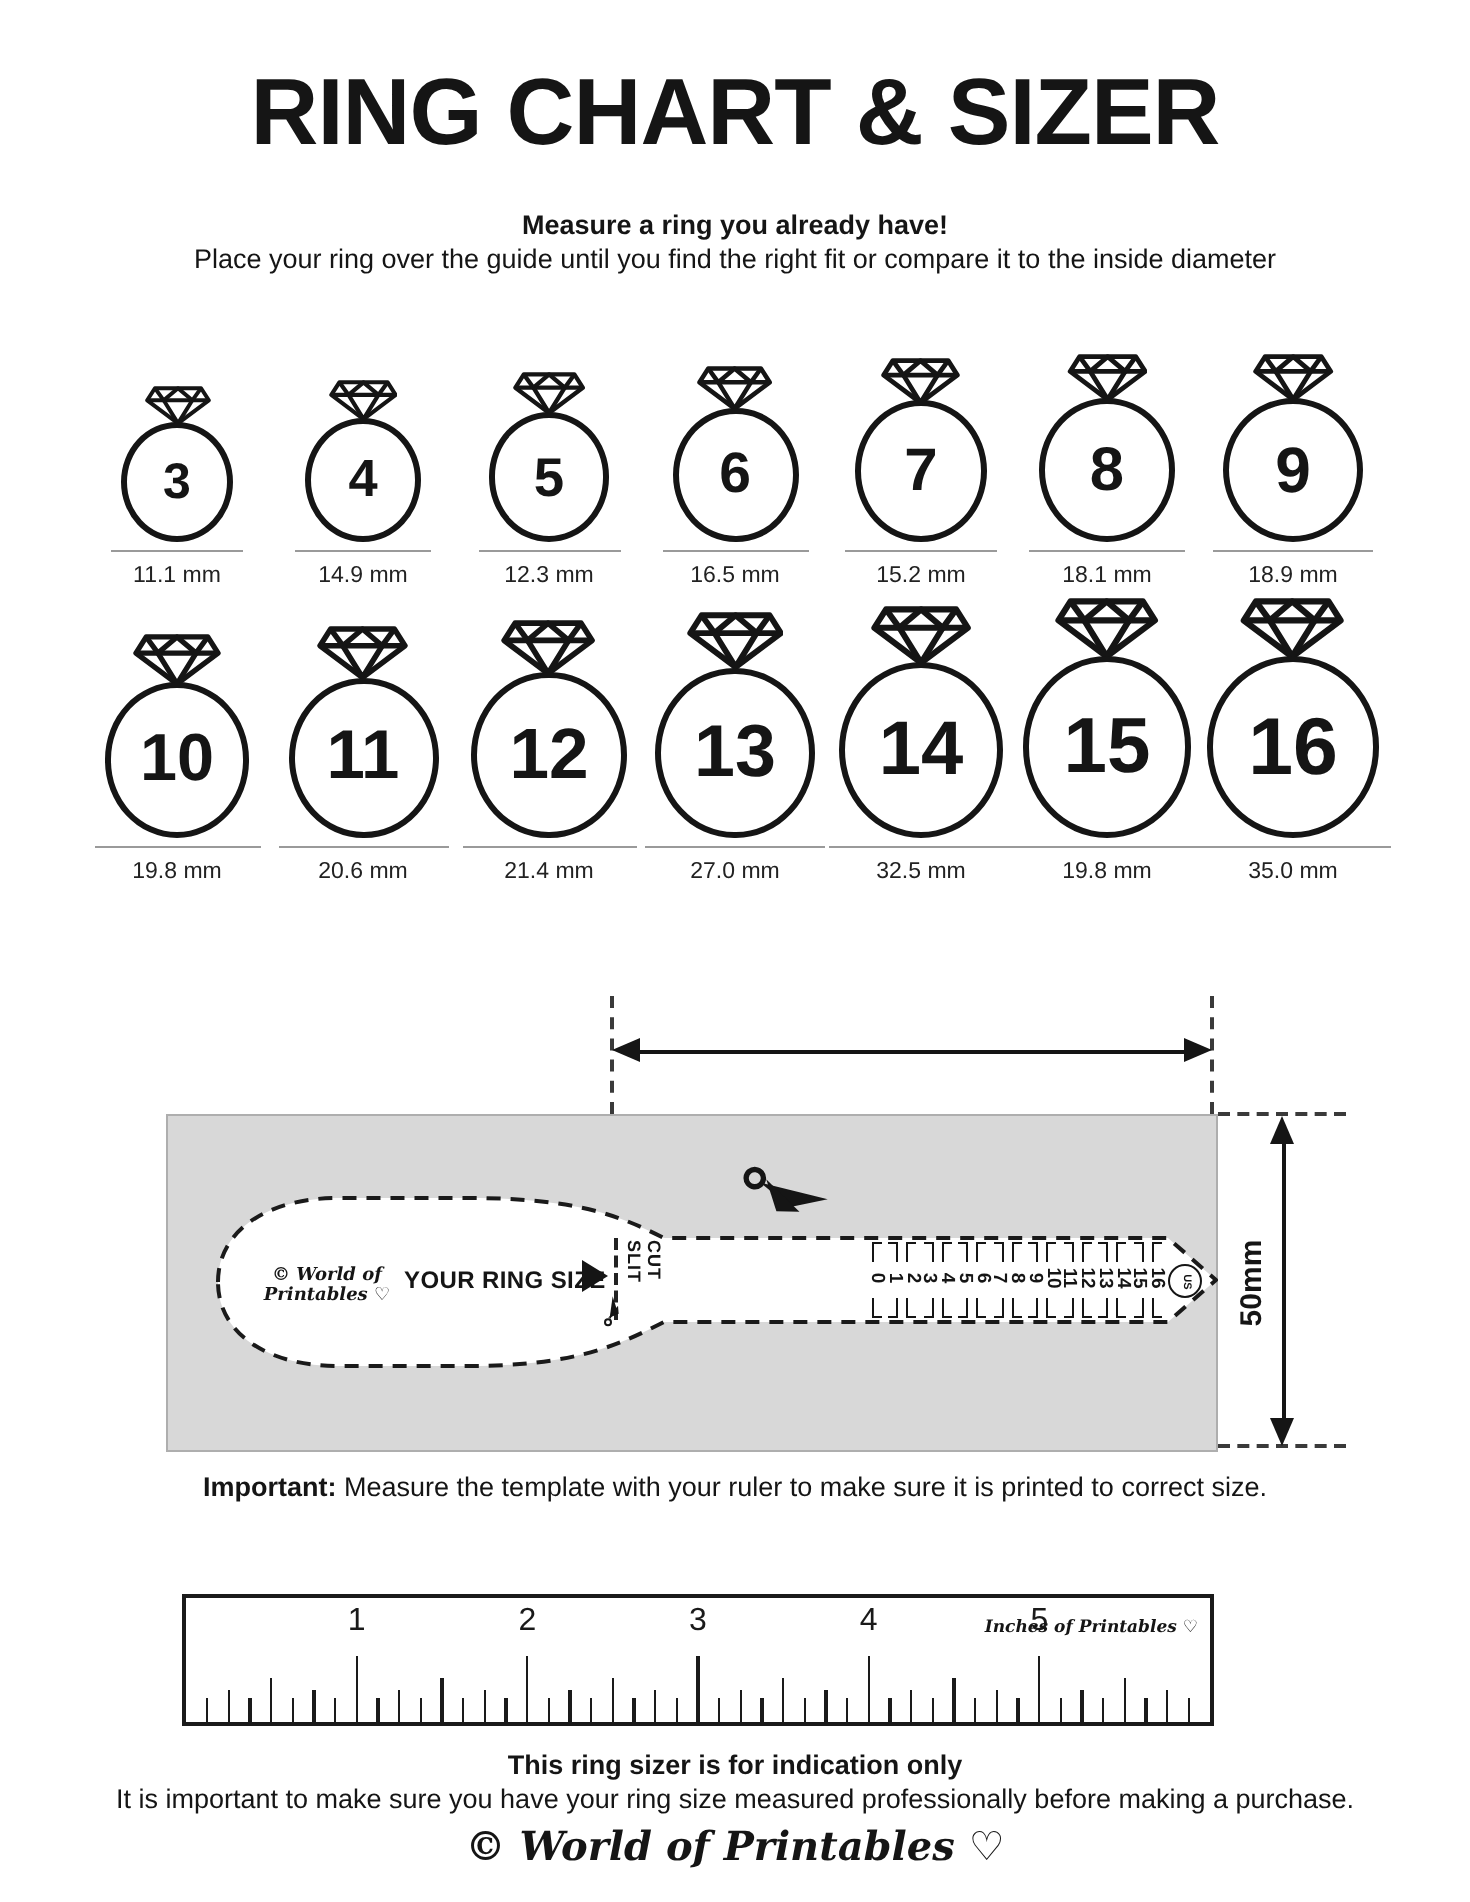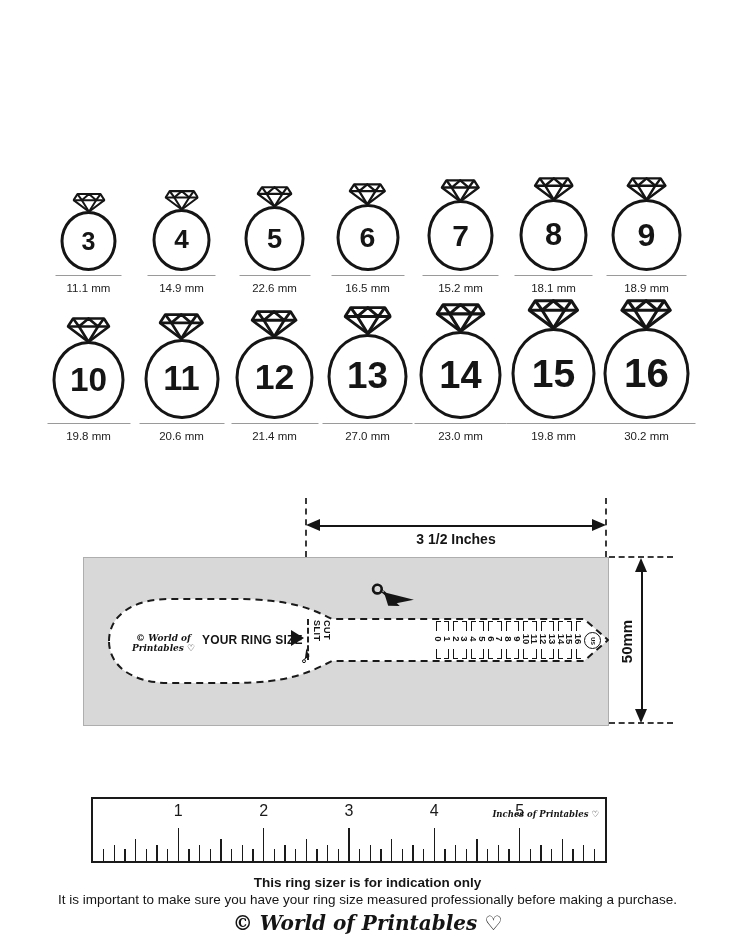--- a/index.html
+++ b/index.html
@@ -60,20 +60,23 @@
   
   .foot-bold{top:875px;font-size:13.5px;font-weight:bold;}
   .foot-reg{top:892px;font-size:13.5px;}
   .foot-logo{top:911px;font-size:20px;font-weight:bold;}
 </style>
 </head>
 <body>
 
 <div class="page">
 
+  <div class="ctext page-title">RING CHART &amp; SIZER</div>
+  <div class="ctext sub-bold">Measure a ring you already have!</div>
+  <div class="ctext sub-reg">Place your ring over the guide until you find the right fit or compare it to the inside diameter</div>
 
   <div class="ring-row row-1">
       <div class="ring-cell">
         <svg class="diamond" viewBox="0 0 60 36" width="33.0" height="19.8">
           <g fill="none" stroke="#151515" stroke-width="3.6" stroke-linejoin="round">
             <polygon points="9,2 51,2 58,13 30,34 2,13"></polygon>
             <polyline points="2,13 58,13"></polyline>
             <polyline points="9,2 17,13 30,2 43,13 51,2"></polyline>
             <polyline points="17,13 30,34 43,13"></polyline>
           </g>
@@ -105,21 +108,21 @@
             <polygon points="9,2 51,2 58,13 30,34 2,13"></polygon>
             <polyline points="2,13 58,13"></polyline>
             <polyline points="9,2 17,13 30,2 43,13 51,2"></polyline>
             <polyline points="17,13 30,34 43,13"></polyline>
           </g>
         </svg>
         <div class="ring-circle" style="width:54.6px;height:59.0px;border-width:3.3px;font-size:27.3px">
           <span>5</span>
         </div>
         <div class="ring-underline" style="width:71px"></div>
-        <div class="ring-mm">22.6 mm</div>
+        <div class="ring-mm">12.3 mm</div>
       </div>
       <div class="ring-cell">
         <svg class="diamond" viewBox="0 0 60 36" width="37.6" height="22.6">
           <g fill="none" stroke="#151515" stroke-width="3.6" stroke-linejoin="round">
             <polygon points="9,2 51,2 58,13 30,34 2,13"></polygon>
             <polyline points="2,13 58,13"></polyline>
             <polyline points="9,2 17,13 30,2 43,13 51,2"></polyline>
             <polyline points="17,13 30,34 43,13"></polyline>
           </g>
         </svg>
@@ -242,21 +245,21 @@
             <polygon points="9,2 51,2 58,13 30,34 2,13"></polygon>
             <polyline points="2,13 58,13"></polyline>
             <polyline points="9,2 17,13 30,2 43,13 51,2"></polyline>
             <polyline points="17,13 30,34 43,13"></polyline>
           </g>
         </svg>
         <div class="ring-circle" style="width:76.0px;height:82.0px;border-width:3.7px;font-size:38.0px">
           <span>14</span>
         </div>
         <div class="ring-underline" style="width:92px"></div>
-        <div class="ring-mm">23.0 mm</div>
+        <div class="ring-mm">32.5 mm</div>
       </div>
       <div class="ring-cell">
         <svg class="diamond" viewBox="0 0 60 36" width="51.7" height="31.0">
           <g fill="none" stroke="#151515" stroke-width="3.6" stroke-linejoin="round">
             <polygon points="9,2 51,2 58,13 30,34 2,13"></polygon>
             <polyline points="2,13 58,13"></polyline>
             <polyline points="9,2 17,13 30,2 43,13 51,2"></polyline>
             <polyline points="17,13 30,34 43,13"></polyline>
           </g>
         </svg>
@@ -272,30 +275,29 @@
             <polygon points="9,2 51,2 58,13 30,34 2,13"></polygon>
             <polyline points="2,13 58,13"></polyline>
             <polyline points="9,2 17,13 30,2 43,13 51,2"></polyline>
             <polyline points="17,13 30,34 43,13"></polyline>
           </g>
         </svg>
         <div class="ring-circle" style="width:80.6px;height:87.1px;border-width:3.8px;font-size:40.3px">
           <span>16</span>
         </div>
         <div class="ring-underline" style="width:97px"></div>
-        <div class="ring-mm">30.2 mm</div>
+        <div class="ring-mm">35.0 mm</div>
       </div>
     </div>
 
   <div class="vdash" style="left:305px;top:498px;height:59px;"></div>
   <div class="vdash" style="left:605px;top:498px;height:59px;"></div>
   <div class="hline" style="left:312px;top:524.5px;width:288px;"></div>
   <div class="tri tri-left" style="left:306px;top:519px;"></div>
   <div class="tri tri-right" style="left:592px;top:519px;"></div>
-  <div class="inch-label">3 1/2 Inches</div>
 
   <div class="sizer-rect">
     <svg class="overlay" viewBox="0 0 526 169" width="526" height="169">
       <path d="M25 83 C25 57 50 41 85 41 L150 41 C205 41 226 50 248 61 L500 61 L524 82 L500 103 L248 103 C226 114 205 125 150 125 L85 125 C50 125 25 109 25 83 Z" fill="#ffffff" stroke="#1a1a1a" stroke-width="2" stroke-dasharray="7 5" stroke-linejoin="round"></path>
     </svg>
     <div class="overlay">
         <div class="stick" style="left:351.5px;top:63px;border-left:1.7px solid #151515;border-top:1.7px solid #151515"></div>
         <div class="stick" style="left:351.5px;top:91px;border-left:1.7px solid #151515;border-bottom:1.7px solid #151515"></div>
         <span class="snum" style="left:344.0px">0</span>
         <div class="stick" style="left:360.3px;top:63px;border-right:1.7px solid #151515;border-top:1.7px solid #151515"></div>
@@ -367,20 +369,23 @@
       </div>
   </div>
 
   <div class="hdash" style="left:609px;top:556px;width:64px;"></div>
   <div class="hdash" style="left:609px;top:722px;width:64px;"></div>
   <div class="vline" style="left:640.5px;top:564px;height:152px;"></div>
   <div class="tri tri-up" style="left:635px;top:558px;"></div>
   <div class="tri tri-down" style="left:635px;top:709px;"></div>
   <div class="mm-label">50mm</div>
 
+  <div class="ctext important">
+    <b>Important:</b><span> Measure the template with your ruler to make sure it is printed to correct size.</span>
+  </div>
 
   <div class="ruler">
     <div style="position:absolute;left:0;top:0;right:0;bottom:0;">
         <div class="rtick" style="left:9.9px;height:12.5px"></div>
         <div class="rtick" style="left:20.6px;height:16.5px"></div>
         <div class="rtick" style="left:31.3px;height:12.5px"></div>
         <div class="rtick" style="left:41.9px;height:22px"></div>
         <div class="rtick" style="left:52.6px;height:12.5px"></div>
         <div class="rtick" style="left:63.3px;height:16.5px"></div>
         <div class="rtick" style="left:73.9px;height:12.5px"></div>

